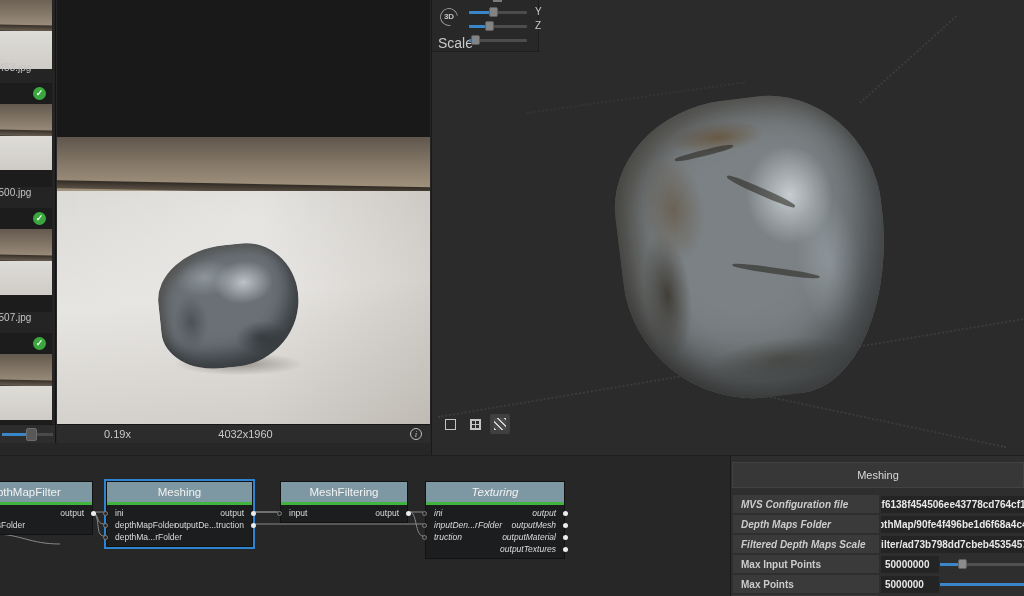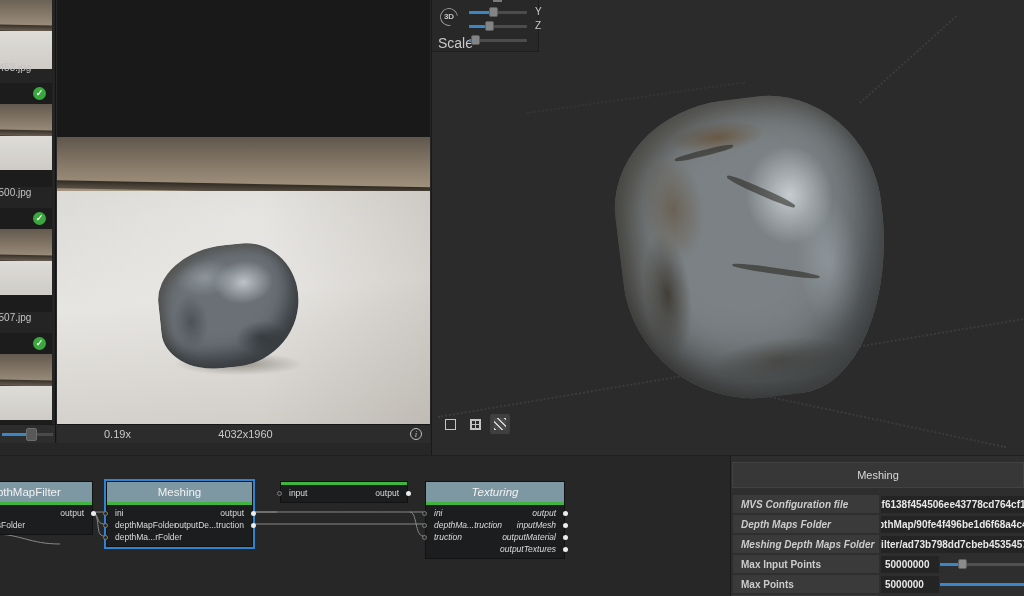--- a/index.html
+++ b/index.html
@@ -321,20 +321,21 @@
           <span class="dot dot-out"></span>
         </div>
         <div class="node-row">
           <span class="dot dot-in"></span>
           <span class="pin-l">depthMa...rFolder</span>
         </div>
       </div>
     </div>
 
     <div class="node" style="left:280px; top:25px; width:128px;">
+      <div class="node-header">MeshFiltering</div>
       <div class="node-status"></div>
       <div class="node-rows">
         <div class="node-row">
           <span class="dot dot-in"></span>
           <span class="pin-l">input</span>
           <span class="pin-r">output</span>
           <span class="dot dot-out"></span>
         </div>
       </div>
     </div>
@@ -344,22 +345,22 @@
       <div class="node-status"></div>
       <div class="node-rows">
         <div class="node-row">
           <span class="dot dot-in"></span>
           <span class="pin-l">ini</span>
           <span class="pin-r">output</span>
           <span class="dot dot-out"></span>
         </div>
         <div class="node-row">
           <span class="dot dot-in"></span>
-          <span class="pin-l">depthMa...truction</span>
-          <span class="pin-r">inputMesh</span>
+          <span class="pin-l">inputDen...rFolder</span>
+          <span class="pin-r">outputMesh</span>
           <span class="dot dot-out"></span>
         </div>
         <div class="node-row">
           <span class="dot dot-in"></span>
           <span class="pin-l">truction</span>
           <span class="pin-r">outputMaterial</span>
           <span class="dot dot-out"></span>
         </div>
         <div class="node-row">
           <span class="pin-r">outputTextures</span>
@@ -378,21 +379,21 @@
         <span style="margin-left:-5px;">2f6138f454506ee43778cd764cf15</span>
       </div>
     </div>
     <div class="attr-row" style="top:59px;">
       <div class="attr-label it">Depth Maps Folder</div>
       <div class="attr-value">
         <span style="margin-left:-3px;">pthMap/90fe4f496be1d6f68a4c41</span>
       </div>
     </div>
     <div class="attr-row" style="top:79px;">
-      <div class="attr-label it">Meshing Depth Maps Folder</div>
+      <div class="attr-label it">Filtered Depth Maps Scale</div>
       <div class="attr-value">
         <span style="margin-left:-6px;">Filter/ad73b798dd7cbeb45354571</span>
       </div>
     </div>
 
     <div class="attr-row" style="top:99px;padding-left:20px;">
       <div class="attr-label">Max Input Points</div>
       <div class="attr-value val-num">
         <span style="margin-left:4px;">50000000</span>
       </div>

